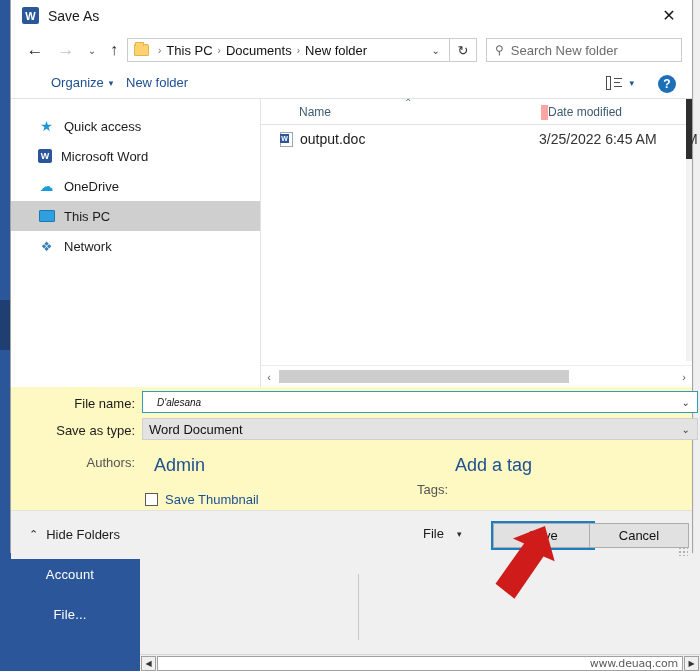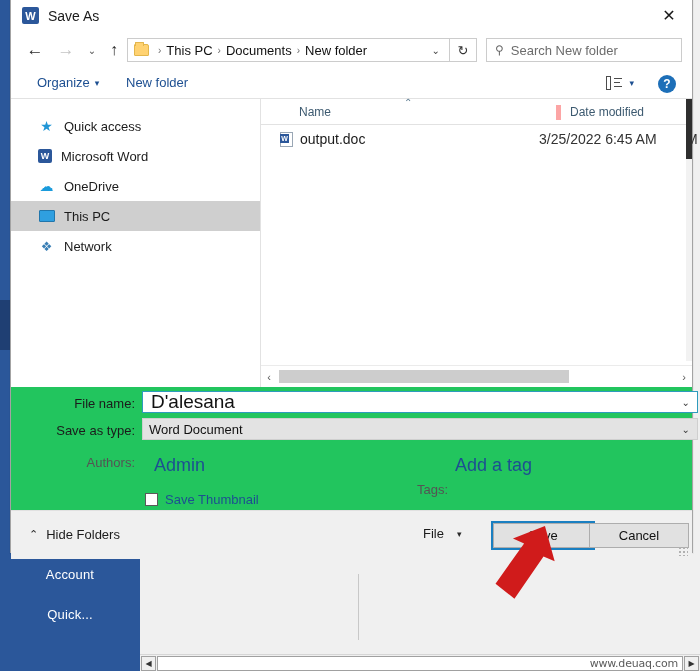--- a/index.html
+++ b/index.html
@@ -132,21 +132,21 @@
 
   
   #cmdbar {
     position: relative; height: 30px; background: #ffffff;
     border-bottom: 1px solid #e2e2e2;
   }
   .cmd-item {
     position: absolute; top: 6px; font-size: 13px; color: #1d4f91;
     display: flex; align-items: center; gap: 5px;
   }
-  #cmd-organize { left: 26px; }
+  #cmd-organize { left: 40px; }
   #cmd-newfolder { left: 115px; }
   .tiny-caret { font-size: 9px; color: #1d4f91; }
 
   #view-btn { position: absolute; right: 58px; top: 7px; display: flex; align-items: center; gap: 7px; }
   #view-glyph {
     width: 16px; height: 14px; position: relative;
   }
   #view-glyph .vg-box {
     position: absolute; left: 0; width: 5px; height: 14px;
     border: 1px solid #4c4c4c;
@@ -199,21 +199,21 @@
   }
   #col-headers {
     position: relative; height: 26px; border-bottom: 1px solid #e2e2e2;
     display: flex; align-items: center; font-size: 12px; color: #3d5a70;
   }
   #sort-caret {
     position: absolute; left: 143px; top: -2px; font-size: 10px; color: #5a7a90;
   }
   .col-h { position: absolute; top: 6px; margin-left: 16px; }
   #col-name { left: 22px; }
-  #col-date { left: 279px; border-left: 5px solid #fca5a5; padding-left: 9px; height: 15px; }
+  #col-date { left: 264px; border-left: 7px solid #fca5a5; height: 15px; }
   #col-type { left: 423px; border-left: 1px solid #e7e7e7; padding-left: 9px; height: 15px; }
 
   .file-row {
     position: relative; height: 28px; display: flex; align-items: center;
     font-size: 14px; color: #1b1b1b;
   }
   #file-icon {
     position: absolute; left: 19px;
     width: 13px; height: 15px; background: #ffffff;
     border: 1px solid #9aa7b5;
@@ -244,35 +244,35 @@
   #list-hscroll .h-arrow {
     width: 16px; text-align: center; font-size: 11px; color: #5a5a5a;
   }
   #h-track { flex: 1; height: 13px; position: relative; }
   #h-thumb {
     position: absolute; left: 2px; top: 0; width: 290px; height: 13px;
     background: #cdcdcd;
   }
 
   
-  #form-area { position: relative; height: 123px; background: #22c55e; padding-left: 16px; }
+  #form-area { position: relative; height: 123px; background: #fef9c3; padding-left: 16px; }
   .form-label {
     position: absolute; font-size: 13px; color: #1b1b1b; text-align: right;
   }
   #lbl-filename { left: 20px; top: 9px; width: 104px; }
   #lbl-savetype { left: 20px; top: 36px; width: 104px; }
   #lbl-authors  { left: 20px; top: 68px; width: 104px; color: #545454; }
   #lbl-tags     { left: 397px; top: 68px; width: 40px; color: #545454; margin-top: 27px; }
 
   #filename-combo {
     position: absolute; left: 131px; top: 4px; width: 556px; height: 22px;
     background: #ffffff; border: 1px solid #2e9bbd;
     display: flex; align-items: center;
   }
-  #filename-value { margin-left: 8px; font-size: 19px; color: #111; }
+  #filename-value { margin-left: 14px; font-size: 10px; color: #111; font-style: italic; }
   #savetype-combo {
     position: absolute; left: 131px; top: 31px; width: 556px; height: 22px;
     background: #e3e3e3; border: 1px solid #cfcfcf;
     display: flex; align-items: center;
   }
   #savetype-value { margin-left: 6px; font-size: 13px; color: #111; }
   .combo-caret {
     margin-left: auto; margin-right: 7px; font-size: 10px; color: #3a3a3a;
   }
 
@@ -330,21 +330,21 @@
   }
 </style>
 </head>
 <body>
 
 <div id="backdrop">
   <div id="word-rail">
     <div id="word-rail-dark"></div>
   </div>
   <div class="rail-item" id="rail-account">Account</div>
-  <div class="rail-item" id="rail-more">Quick...</div>
+  <div class="rail-item" id="rail-more">File...</div>
 
   <div id="doc-pane"></div>
   <div id="doc-caret"></div>
 
   <div id="doc-hscroll">
     <div class="sb-btn">◀</div>
     <div class="sb-track"></div>
     <div class="sb-btn">▶</div>
   </div>
   <div id="watermark">www.deuaq.com</div>

